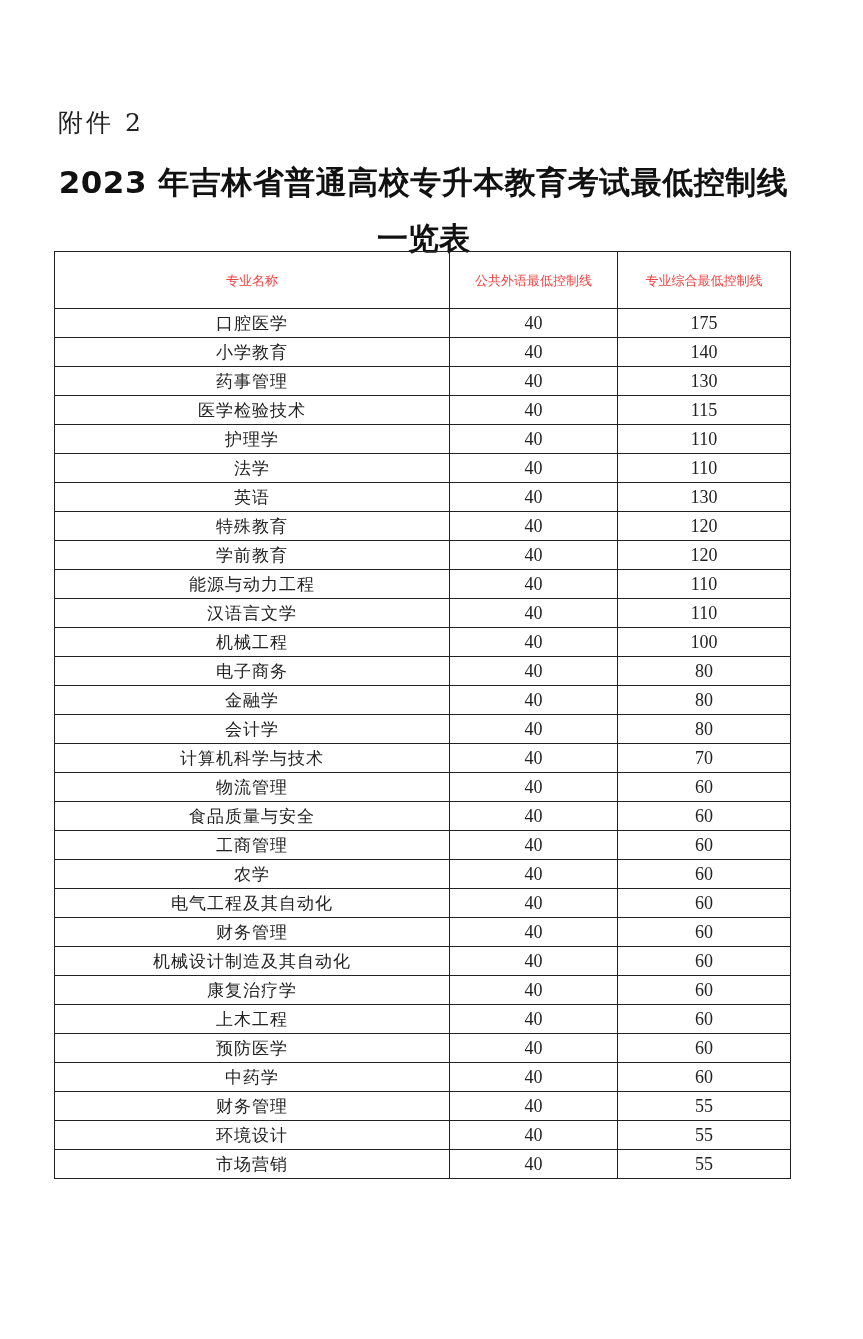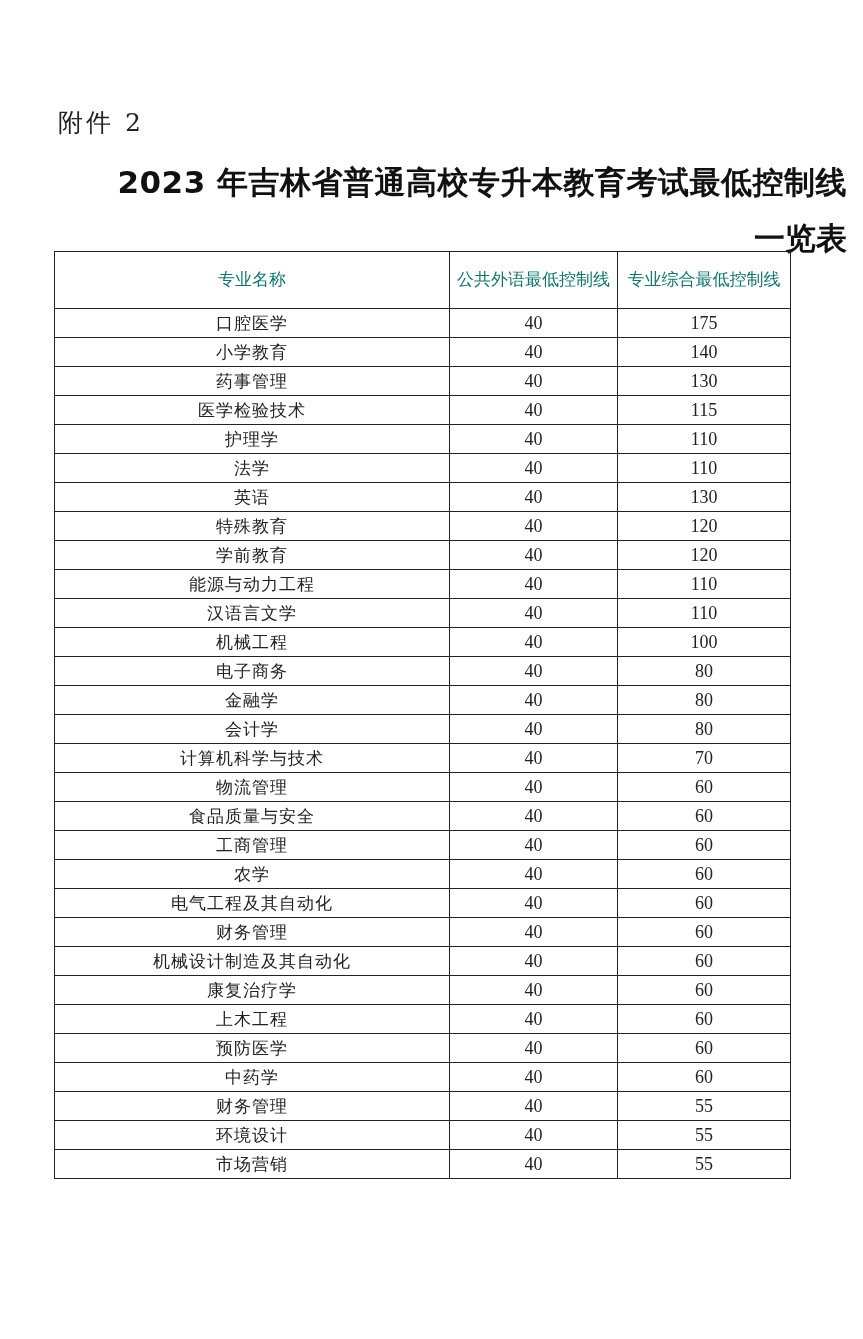--- a/index.html
+++ b/index.html
@@ -20,21 +20,21 @@
     left: 58px;
     top: 106px;
     font-size: 25px;
     letter-spacing: 3px;
     color: #222;
   }
   .title {
     position: absolute;
     left: 0;
     width: 847px;
-    text-align: right;
+    text-align: center;
     font-family: "DejaVu Sans", "Liberation Sans", sans-serif;
     font-weight: bold;
     font-size: 31px;
     color: #111;
   }
   .title.line1 { top: 162px; letter-spacing: 0.5px; }
   .title.line2 { top: 218px; }
   table.grid {
     position: absolute;
     left: 54px;
@@ -47,25 +47,25 @@
   table.grid col.c2 { width: 168px; }
   table.grid col.c3 { width: 173px; }
   table.grid th, table.grid td {
     border: 1.3px solid #222;
     text-align: center;
     vertical-align: middle;
     padding: 0;
   }
   table.grid th {
     height: 56px;
-    font-family: Liberation Mono, monospace;
+    font-family: Liberation Sans, sans-serif;
     font-weight: normal;
-    font-size: 17px;
+    font-size: 13px;
     line-height: 27px;
-    color: #0f766e;
+    color: #ef4444;
   }
   table.grid td {
     height: 28px;
     font-size: 17px;
     color: #222;
   }
   table.grid td.name {
     font-family: "DejaVu Sans", "Liberation Sans", sans-serif;
     letter-spacing: 1px;
     margin-left: 48px;

